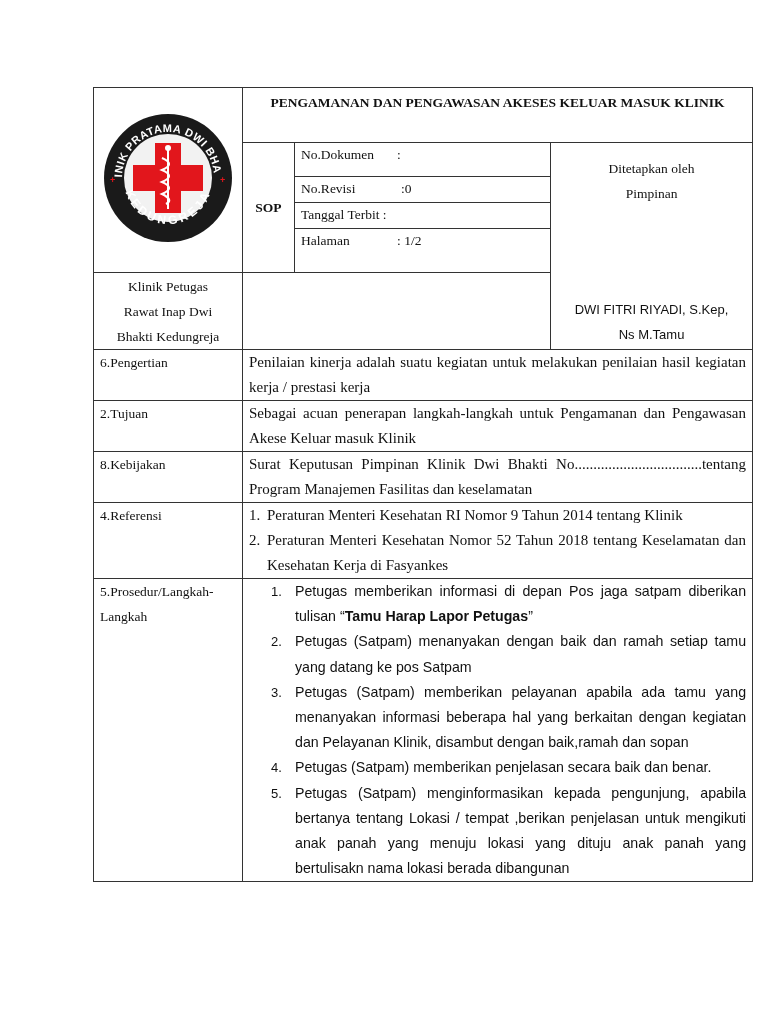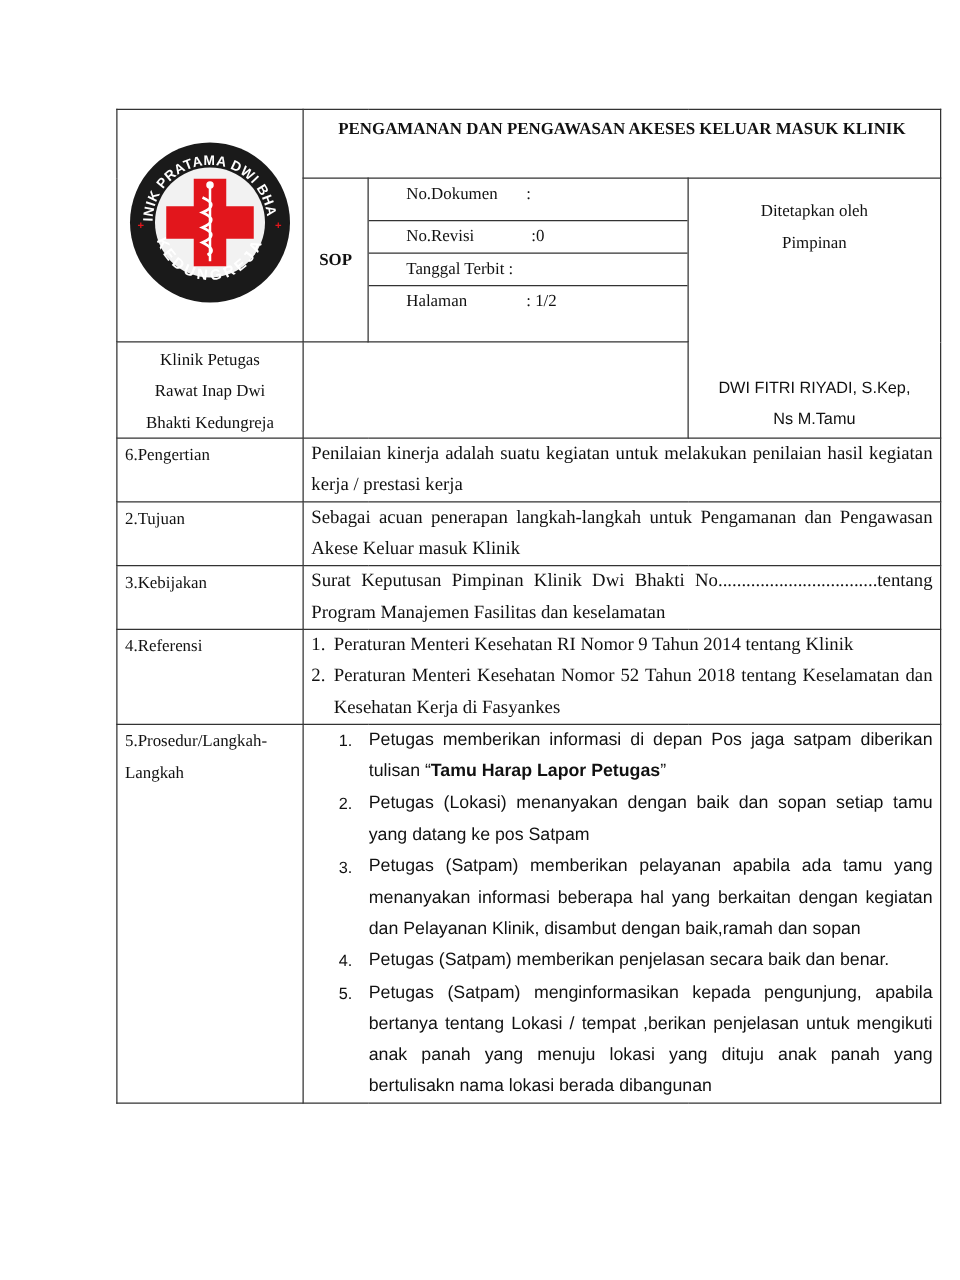--- a/index.html
+++ b/index.html
@@ -10,21 +10,21 @@
 
   table.sop { position: absolute; left: 93px; top: 87px; width: 659px; border-collapse: collapse; table-layout: fixed; color: #111; }
   table.sop td { border: 1px solid #333; vertical-align: top; padding: 0; }
 
   .logo-cell { width: 148px; height: 182px; }
   .title { font-weight: bold; font-size: 13.5px; text-align: center; line-height: 25px; padding-top: 2px !important; height: 52px; }
   .sop-label { font-weight: bold; font-size: 13.5px; text-align: center; vertical-align: middle !important; font-family: Liberation Serif, serif; }
   .meta { font-size: 13.5px; height: 100%; }
   .meta-row { border-bottom: 1px solid #333; padding: 4px 6px; box-sizing: border-box; }
   .meta-row:last-child { border-bottom: none; }
-  .meta-row .lbl { display: inline-block; margin-left: 24px; }
+  .meta-row .lbl { display: inline-block; }
   .right-cell { text-align: center; font-size: 13.5px; }
   .right-top { line-height: 25px; padding-top: 13px; }
   .right-bottom { font-size: 13px; line-height: 25px; margin-top: 91px; }
 
   .klinik-name { text-align: center; font-size: 13.5px; line-height: 25px; padding-top: 1px; }
 
   .left-label { font-size: 13.5px; line-height: 25px; padding: 0 6px !important; }
   .content { font-size: 15px; line-height: 25px; padding: 0 6px !important; text-align: justify; }
   .ref-item { display: flex; }
   .ref-num { width: 18px; flex: none; }
@@ -113,21 +113,21 @@
 
   <tr>
     <td class="left-label">6.Pengertian</td>
     <td colspan="3" class="content">Penilaian kinerja adalah suatu kegiatan untuk melakukan penilaian hasil kegiatan kerja / prestasi kerja</td>
   </tr>
   <tr>
     <td class="left-label">2.Tujuan</td>
     <td colspan="3" class="content">Sebagai acuan penerapan langkah-langkah untuk Pengamanan dan Pengawasan Akese Keluar masuk Klinik</td>
   </tr>
   <tr>
-    <td class="left-label">3.Kebijakan</td>
+    <td class="left-label">8.Kebijakan</td>
     <td colspan="3" class="content">Surat Keputusan Pimpinan Klinik Dwi Bhakti No..................................tentang Program Manajemen Fasilitas dan keselamatan</td>
   </tr>
   <tr>
     <td class="left-label">4.Referensi</td>
     <td colspan="3" class="content">
       <div class="ref-item">
         <span class="ref-num">1.</span>
         <span style="flex:1">Peraturan Menteri Kesehatan RI Nomor 9 Tahun 2014 tentang Klinik</span>
       </div>
       <div class="ref-item">
@@ -138,21 +138,21 @@
   </tr>
   <tr>
     <td class="left-label">5.Prosedur/Langkah-Langkah</td>
     <td colspan="3" class="proc sans">
       <div class="proc-item">
         <span class="proc-num">1.</span>
         <span class="proc-text"><span>Petugas memberikan informasi  di depan Pos jaga satpam diberikan tulisan “</span><b>Tamu Harap Lapor Petugas</b><span>”</span></span>
       </div>
       <div class="proc-item">
         <span class="proc-num">2.</span>
-        <span class="proc-text">Petugas (Lokasi) menanyakan dengan baik dan sopan setiap tamu yang datang ke pos Satpam</span>
+        <span class="proc-text">Petugas (Satpam) menanyakan dengan baik dan ramah setiap tamu yang datang ke pos Satpam</span>
       </div>
       <div class="proc-item">
         <span class="proc-num">3.</span>
         <span class="proc-text">Petugas (Satpam) memberikan pelayanan apabila ada tamu yang menanyakan informasi beberapa hal yang berkaitan dengan kegiatan dan Pelayanan Klinik, disambut dengan baik,ramah dan sopan</span>
       </div>
       <div class="proc-item">
         <span class="proc-num">4.</span>
         <span class="proc-text">Petugas (Satpam) memberikan penjelasan secara baik dan benar.</span>
       </div>
       <div class="proc-item">

